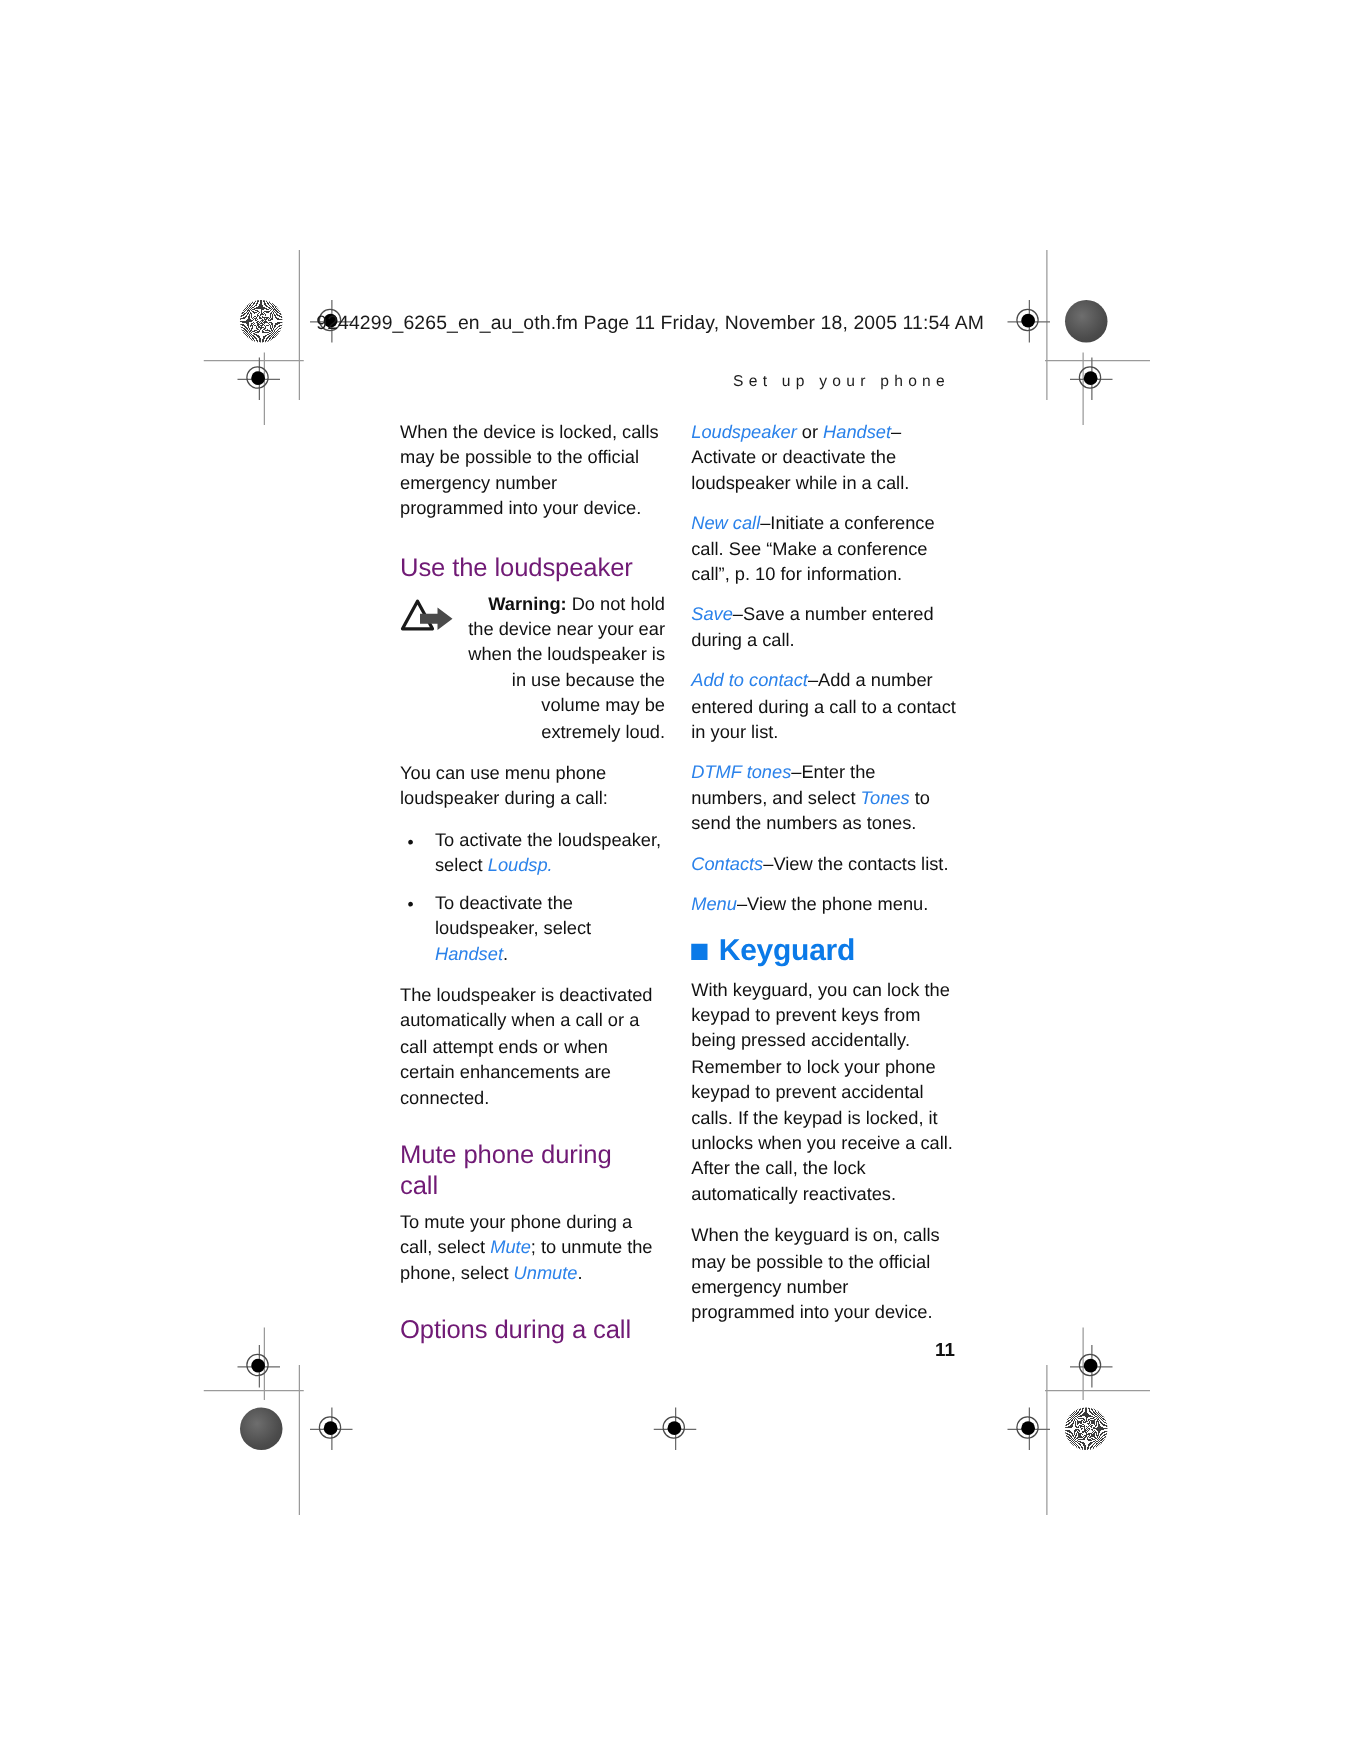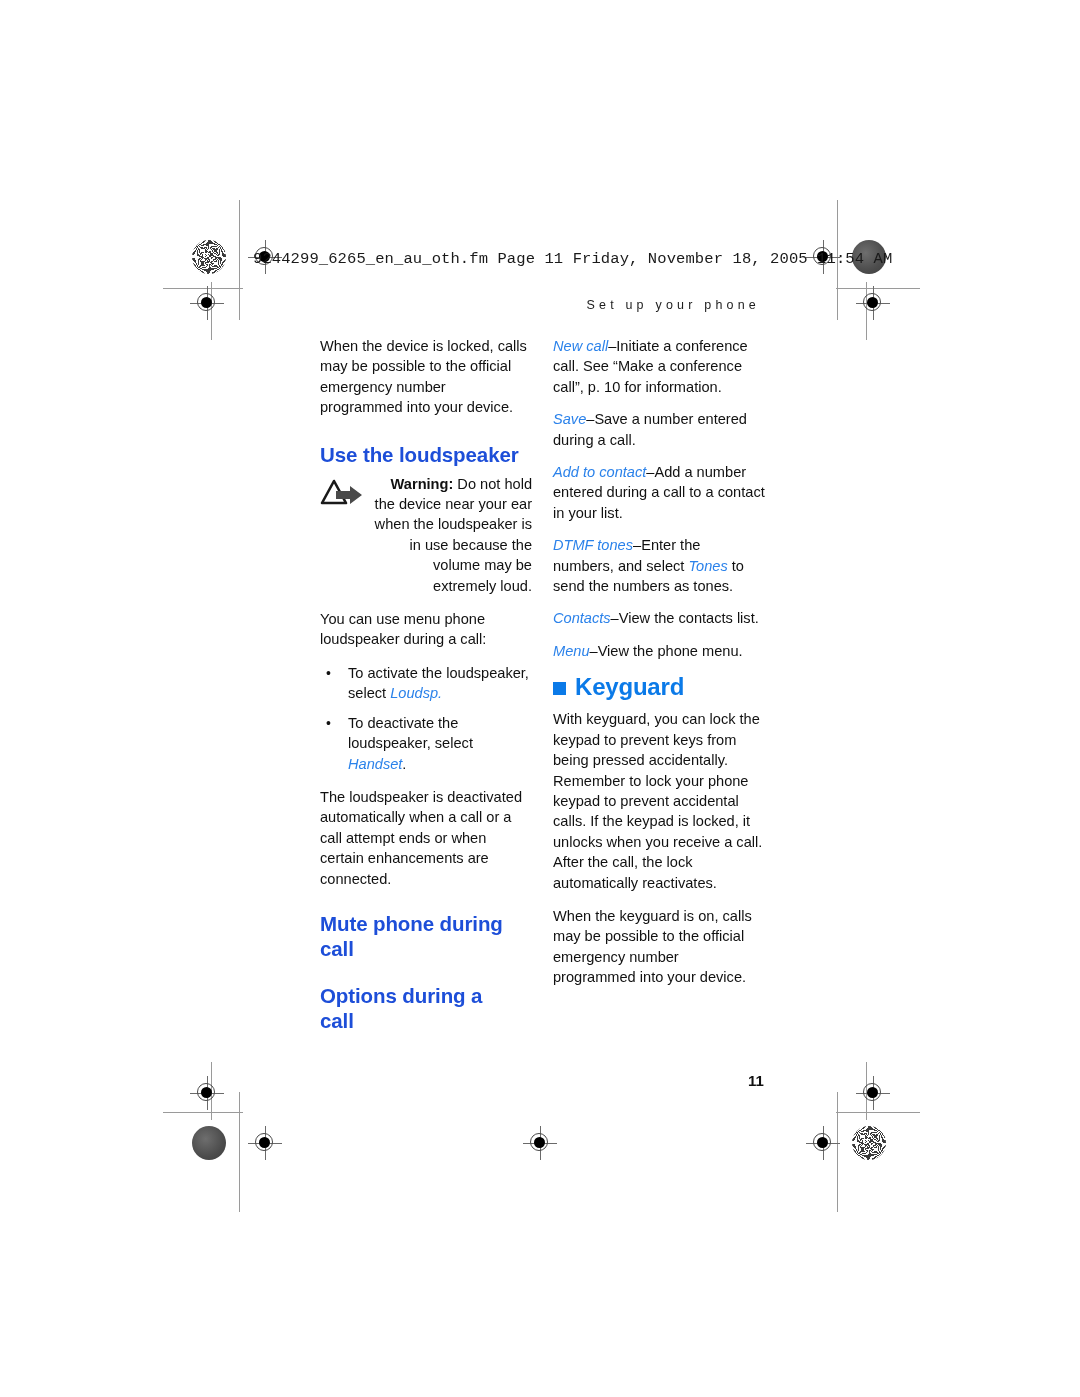--- a/index.html
+++ b/index.html
@@ -66,21 +66,21 @@
   }
   .rosette.solid {
     background: radial-gradient(circle at 40% 38%, #6e6e6e 0%, #4c4c4c 60%, #3e3e3e 100%);
   }
 
   
   .slug {
     position: absolute;
     left: 253px;
     top: 250px;
-    font-family: Liberation Mono, monospace;
+    font-family: Liberation Sans, sans-serif;
     font-size: 15.5px;
     color: #1a1a1a;
     white-space: nowrap;
     letter-spacing: 0.1px;
   }
 
   .running-head {
     position: absolute;
     right: 320px;
     top: 298px;
@@ -110,22 +110,22 @@
     font-size: 14.6px;
     line-height: 20.4px;
     color: #111111;
     font-weight: 400;
   }
   p.tight { margin-bottom: 12px; }
 
   h2.section {
     font-size: 20.5px;
     line-height: 25px;
-    font-weight: 700;
-    color: #1d4ed8;
+    font-weight: 400;
+    color: #701a75;
     margin: 22px 12px 7px 0;
     letter-spacing: -0.1px;
   }
   h2.section.first { margin-top: 24px; }
 
   h1.chapter {
     font-size: 24px;
     line-height: 28px;
     font-weight: bold;
     color: #0b7ae8;
@@ -308,27 +308,29 @@
         <span class="bul">•</span><span>To activate the loudspeaker, select </span><i class="term">Loudsp.</i><span></span>
       </li>
       <li>
         <span class="bul">•</span><span>To deactivate the loudspeaker, select </span><i class="term">Handset</i><span>.</span>
       </li>
     </ul>
 
     <p>The loudspeaker is deactivated automatically when a call or a call attempt ends or when certain enhancements are connected.</p>
 
     <h2 class="section">Mute phone during call</h2>
+    <p><span>To mute your phone during a call, select </span><i class="term">Mute</i><span>; to unmute the phone, select </span><i class="term">Unmute</i><span>.</span></p>
 
     <h2 class="section">Options during a call</h2>
   </div>
 
   <div class="col right">
 
 
+    <p class="tight"><i class="term">Loudspeaker</i><span> or </span><i class="term">Handset</i><span>–Activate or deactivate the loudspeaker while in a call.</span></p>
 
     <p class="tight"><i class="term">New call</i><span>–Initiate a conference call. See “Make a conference call”, p. 10 for information.</span></p>
 
     <p class="tight"><i class="term">Save</i><span>–Save a number entered during a call.</span></p>
 
     <p class="tight"><i class="term">Add to contact</i><span>–Add a number entered during a call to a contact in your list.</span></p>
 
 
     <p class="tight"><i class="term">DTMF tones</i><span>–Enter the numbers, and select </span><i class="term">Tones</i><span> to send the numbers as tones.</span></p>
 

